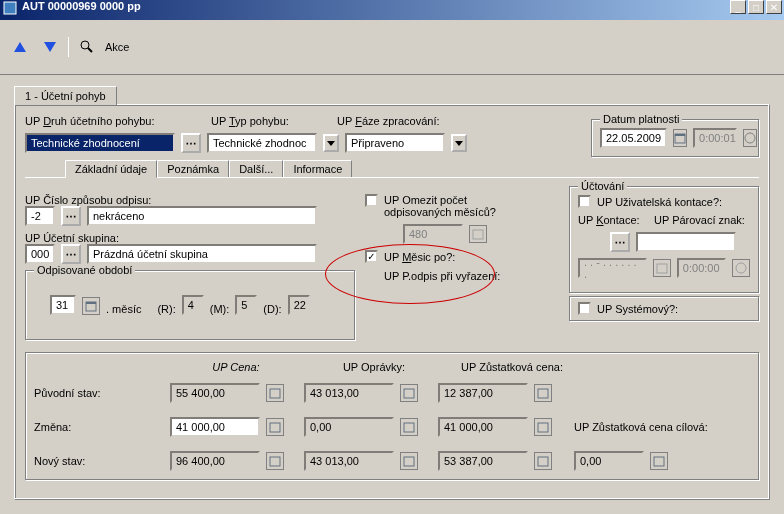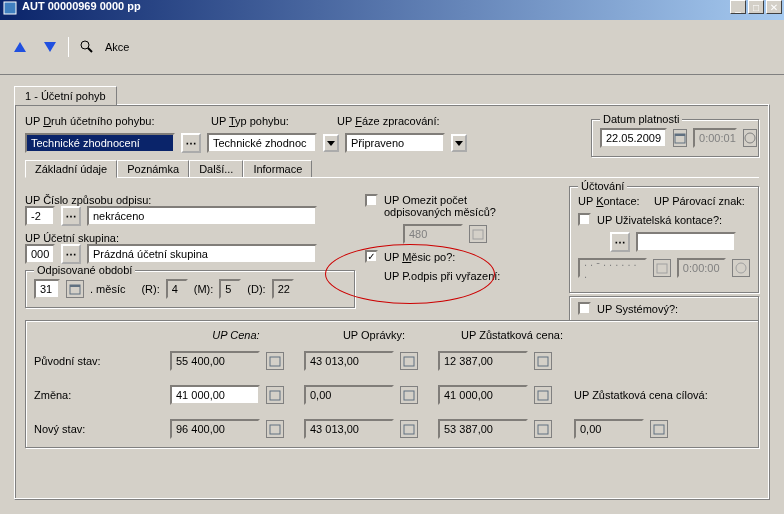--- a/index.html
+++ b/index.html
@@ -21,21 +21,21 @@
 .lbl { display: inline-block; }
 .u { text-decoration: underline; }
 .field { background: #fff; border: 2px inset #d4d0c8; padding: 2px 4px; height: 20px; display: inline-flex; align-items: center; }
 .field.sel { background: #0a246a; color: #fff; }
 .field.ro { background: #d4d0c8; }
 .dotbtn { width: 20px; height: 20px; background: #d4d0c8; border: 2px outset #fff; display: inline-flex; align-items: center; justify-content: center; font-weight: bold; }
 .calbtn { width: 18px; height: 18px; background: #d4d0c8; border: 1px solid #808080; display: inline-flex; align-items: center; justify-content: center; }
 .calbtn svg { width: 12px; height: 12px; }
 .dd { width: 16px; height: 18px; background: #d4d0c8; border: 2px outset #fff; display: inline-flex; align-items: center; justify-content: center; }
 .dd-tri { width: 0; height: 0; border-left: 4px solid transparent; border-right: 4px solid transparent; border-top: 5px solid #000; }
-.subtabs { display: flex; margin-top: 6px; }
+.subtabs { display: flex; margin-top: 6px; margin-left: 40px; }
 .subtab { padding: 2px 9px; border: 1px solid #808080; border-top: 1px solid #fff; border-left: 1px solid #fff; background: #d4d0c8; position: relative; top: 1px; }
 .subtab.active { z-index: 2; border-bottom: 1px solid #d4d0c8; }
 .subpanel { border-top: 1px solid #fff; padding-top: 16px; }
 .group { border: 1px solid #808080; box-shadow: inset 1px 1px #fff, 1px 1px #fff; padding: 8px; margin-top: 8px; position: relative; }
 .group-title { position: absolute; top: -7px; left: 8px; background: #d4d0c8; padding: 0 3px; }
 .chk { width: 13px; height: 13px; background: #fff; border: 2px inset #d4d0c8; display: inline-flex; align-items: center; justify-content: center; }
 .chk.on::after { content: "✓"; font-size: 10px; line-height: 10px; color: #000; }
 .amt { width: 90px; text-align: right; }
 .bottom-btns { display: flex; justify-content: flex-end; gap: 10px; padding: 8px 14px; }
 .btn { padding: 3px 24px; background: #d4d0c8; border: 2px outset #fff; }
@@ -137,21 +137,21 @@
             <div class="field" style="width:230px;">nekráceno</div>
           </div>
           <div class="lbl">UP Účetní skupina:</div>
           <div class="row">
             <div class="field" style="width:30px;">000</div>
             <div class="dotbtn">⋯</div>
             <div class="field" style="width:230px;">Prázdná účetní skupina</div>
           </div>
           <div class="group" style="margin-top:4px;">
             <span class="group-title">Odpisované období</span>
-            <div class="row" style="margin:0;">
+            <div class="row" style="margin:16px;align-items:flex-end;">
               <div class="field" style="width:26px; text-align:right;">31</div>
               <div class="calbtn">
                   <svg>
                     <rect x="1" y="2" width="10" height="9" fill="none" stroke="#607080"></rect>
                     <rect x="1" y="2" width="10" height="2" fill="#607080"></rect>
                   </svg>
                 </div>
               <span>. měsíc</span>
               <span style="margin-left:10px;">(R):</span>
               <div class="field ro" style="width:22px;">4</div>
@@ -185,27 +185,27 @@
             <div class="chk" style="visibility:hidden;"></div>
             <span>UP P.odpis při vyřazení:</span>
           </div>
           <div class="ellipse" style="left:-40px; top:50px; width:170px; height:60px;"></div>
         </div>
       </div>
 
       <div class="group" style="position:absolute; right:0; top:0; width:190px;">
         <span class="group-title">Účtování</span>
         <div class="row">
+            <div class="chk"></div>
+            <span>UP Uživatelská kontace?:</span>
+          </div>
+        <div class="row">
           <div style="width:70px;"><span>UP <span class="u">K</span>ontace:</span></div>
           <span>UP Párovací znak:</span>
         </div>
-        <div class="row">
-            <div class="chk"></div>
-            <span>UP Uživatelská kontace?:</span>
-          </div>
         <div class="row">
           <div class="dotbtn" style="margin-left:32px;">⋯</div>
           <div class="field" style="width:100px;"></div>
         </div>
         <div class="row">
           <div class="field ro" style="width:70px; color:#808080;">. . - . . . . . . .</div>
           <div class="calbtn">
               <svg>
                 <rect x="1" y="2" width="10" height="9" fill="none" stroke="#a0a0a0"></rect>
               </svg>

